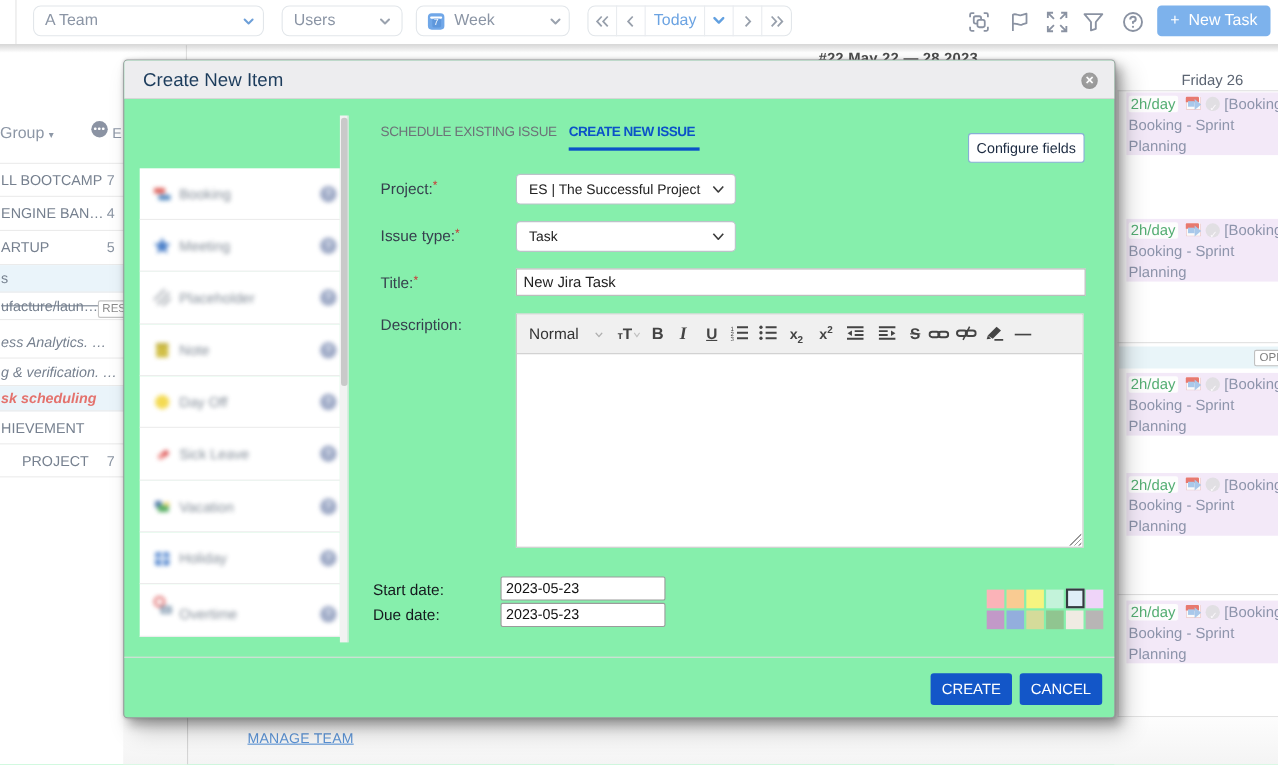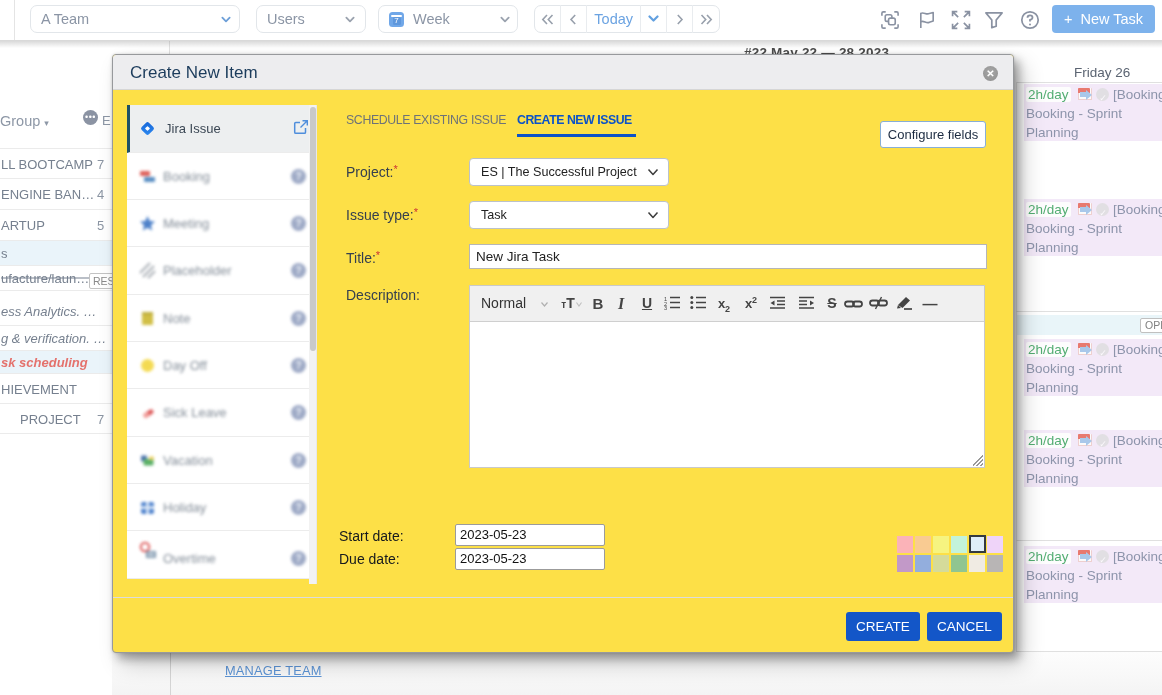--- a/index.html
+++ b/index.html
@@ -53,21 +53,21 @@
 .chk { border-radius:50%; background:#dcdcdc; width:13px; height:13px; opacity:0.75; }
 .chk:after { content:"✓"; position:absolute; left:3px; top:0.5px; color:#fff; font-size:9px; }
 .bluestrip { position:absolute; left:4px; top:273.5px; width:145px; height:20px; background:#e9f5f9; }
 .opetag { position:absolute; left:127px; top:277px; width:30px; height:15px; border:1px solid #c0c0c0; border-radius:2px; background:#fff; color:#808080; font-size:10.5px; line-height:13px; padding-left:4px; }
 
 
 #manage { position:absolute; left:225px; top:663px; color:#5c94d6; font-size:12.8px; text-decoration:underline; letter-spacing:0.2px; }
 #pagebottom { position:absolute; left:112px; top:652px; width:1050px; height:43px; background:linear-gradient(to bottom,#fdfdfd,#f4f4f4); }
 
 
-#modal { position:absolute; left:112px; top:54px; width:902px; height:599px; background:#fde047; border:1px solid #97999c; border-radius:4px; box-shadow:5px 6px 10px rgba(0,0,0,0.30), 9px 11px 22px rgba(0,0,0,0.20), 0 0 3px rgba(0,0,0,0.15); z-index:10; }
+#modal { position:absolute; left:112px; top:54px; width:902px; height:599px; background:#86efac; border:1px solid #97999c; border-radius:4px; box-shadow:5px 6px 10px rgba(0,0,0,0.30), 9px 11px 22px rgba(0,0,0,0.20), 0 0 3px rgba(0,0,0,0.15); z-index:10; }
 #mhead { position:absolute; left:0; top:0; width:900px; height:35px; background:#ededef; border-bottom:1px solid #d6d6d6; border-radius:3px 3px 0 0; }
 #mtitle { position:absolute; left:17px; top:8px; font-size:17px; color:#1c3c5c; }
 #mclose { position:absolute; left:870px; top:11px; width:15px; height:15px; border-radius:50%; background:radial-gradient(circle at 50% 40%, #a8a8a8, #8e8e8e); color:#fff; font-size:10px; font-weight:bold; text-align:center; line-height:15px; }
 
 
 #sbar { position:absolute; left:14px; top:50px; width:190px; height:479px; border-right:1px solid #e8e8e8; }
 .sitem { position:absolute; left:0; width:182px; border-bottom:1px solid #ececec; background:#fff; }
 .sitem.active { background:#edeff0; border-left:3px solid #1f5166; }
 .sicon { position:absolute; left:12px; top:15px; width:17px; height:17px; }
 .sitem.active .sicon { left:9px; }
@@ -84,21 +84,21 @@
 .tab2 { position:absolute; left:404px; top:58px; font-size:12.3px; font-weight:bold; color:#0b52c8; letter-spacing:-0.45px; }
 #tabline { position:absolute; left:404px; top:79px; width:119px; height:2.5px; background:#0b52c8; }
 #cfgbtn { position:absolute; left:767px; top:66px; width:106px; height:27px; border:1px solid #88aed6; border-radius:3px; background:#fff; color:#1c2b41; font-size:13px; text-align:center; line-height:25px; }
 
 
 .flabel { position:absolute; left:233px; font-size:14px; color:#36404e; }
 .req { color:#cc3333; font-size:11px; vertical-align:4px; }
 .fsel { position:absolute; left:356px; width:200px; height:28px; border:1px solid #bcc2c9; border-radius:4px; background:#fff; font-size:12.6px; color:#222; line-height:26px; padding-left:11px; }
 .fchev { position:absolute; right:9px; top:9px; }
 #titleinput { position:absolute; left:356px; top:189px; width:518px; height:25px; border:1px solid #b6b6b6; background:#fff; font-size:13.5px; color:#222; line-height:23px; padding-left:6px; }
-#editor { position:absolute; left:356px; top:230px; width:516px; height:183px; border:1px solid #c9c9c9; background:#fff; }
+#editor { position:absolute; left:356px; top:230px; width:516px; height:213px; border:1px solid #c9c9c9; background:#fff; }
 #edtoolbar { position:absolute; left:0; top:0; width:514px; height:36px; background:#f0f0f0; border-bottom:1px solid #cfcfcf; }
 .ei { position:absolute; top:9px; width:24px; text-align:center; color:#444; font-size:14px; }
 .ei svg { vertical-align:-2px; }
 #resz { position:absolute; right:1px; bottom:1px; width:11px; height:11px; background:linear-gradient(135deg, transparent 0 50%, #999 50%, #999 57%, transparent 57%, transparent 68%, #999 68%, #999 75%, transparent 75%, transparent 86%, #999 86%, #999 93%, transparent 93%); }
 
 
 .dlabel { position:absolute; left:226px; font-size:14px; font-weight:normal; color:#15191e; }
 .dinput { position:absolute; left:310px; width:150px; height:22px; border:1px solid #9b9b9b; border-radius:2px; background:#fff; font-size:13px; color:#111; line-height:20px; padding-left:4px;margin-left:32px; }
 
 
@@ -247,37 +247,20 @@
   <div id="newtask">+&nbsp; New Task</div>
 </div>
 
 <div id="modal">
   <div id="mhead">
     <div id="mtitle">Create New Item</div>
     <div id="mclose">✕</div>
   </div>
 
   <div id="sbar">
-    <div class="sitem active" style="top:0px; height:48px;">
-      <div class="sicon"><svg width="17" height="17" viewBox="0 0 17 17">
-            <defs>
-              <linearGradient id="jg" x1="0" y1="0" x2="1" y2="1">
-                <stop offset="0" stop-color="#1565d8"></stop>
-                <stop offset="1" stop-color="#2e8af0"></stop>
-              </linearGradient>
-            </defs>
-            <rect x="3.4" y="3.4" width="10.2" height="10.2" rx="2" fill="url(#jg)" transform="rotate(45 8.5 8.5)"></rect>
-            <rect x="6.7" y="6.7" width="3.6" height="3.6" rx="0.6" fill="#fff" transform="rotate(45 8.5 8.5)"></rect>
-          </svg></div>
-      <div class="slbl">Jira Issue</div>
-      <div class="extlink"><svg width="16" height="16" viewBox="0 0 16 16" fill="none" stroke="#4f8edc" stroke-width="1.5">
-            <path d="M12.5 9 V13.2 Q12.5 14.3 11.4 14.3 H2.8 Q1.7 14.3 1.7 13.2 V4.6 Q1.7 3.5 2.8 3.5 H7"></path>
-            <path d="M9.5 1.7 H14.3 V6.5 M14 2 L7.5 8.5" stroke-width="1.4"></path>
-          </svg></div>
-    </div>
     <div class="sitem" style="top:48px; height:47px;">
         <div class="blur">
           <div class="sicon"><svg width="17" height="17" viewBox="0 0 17 17">
               <rect x="1" y="3" width="10" height="5" rx="1" fill="#d8453e"></rect>
               <rect x="5" y="9" width="11" height="5" rx="1" fill="#3c7ab8"></rect>
             </svg></div>
           <div class="slbl">Booking</div>
           <div class="qcirc">?</div>
         </div>
       </div>

